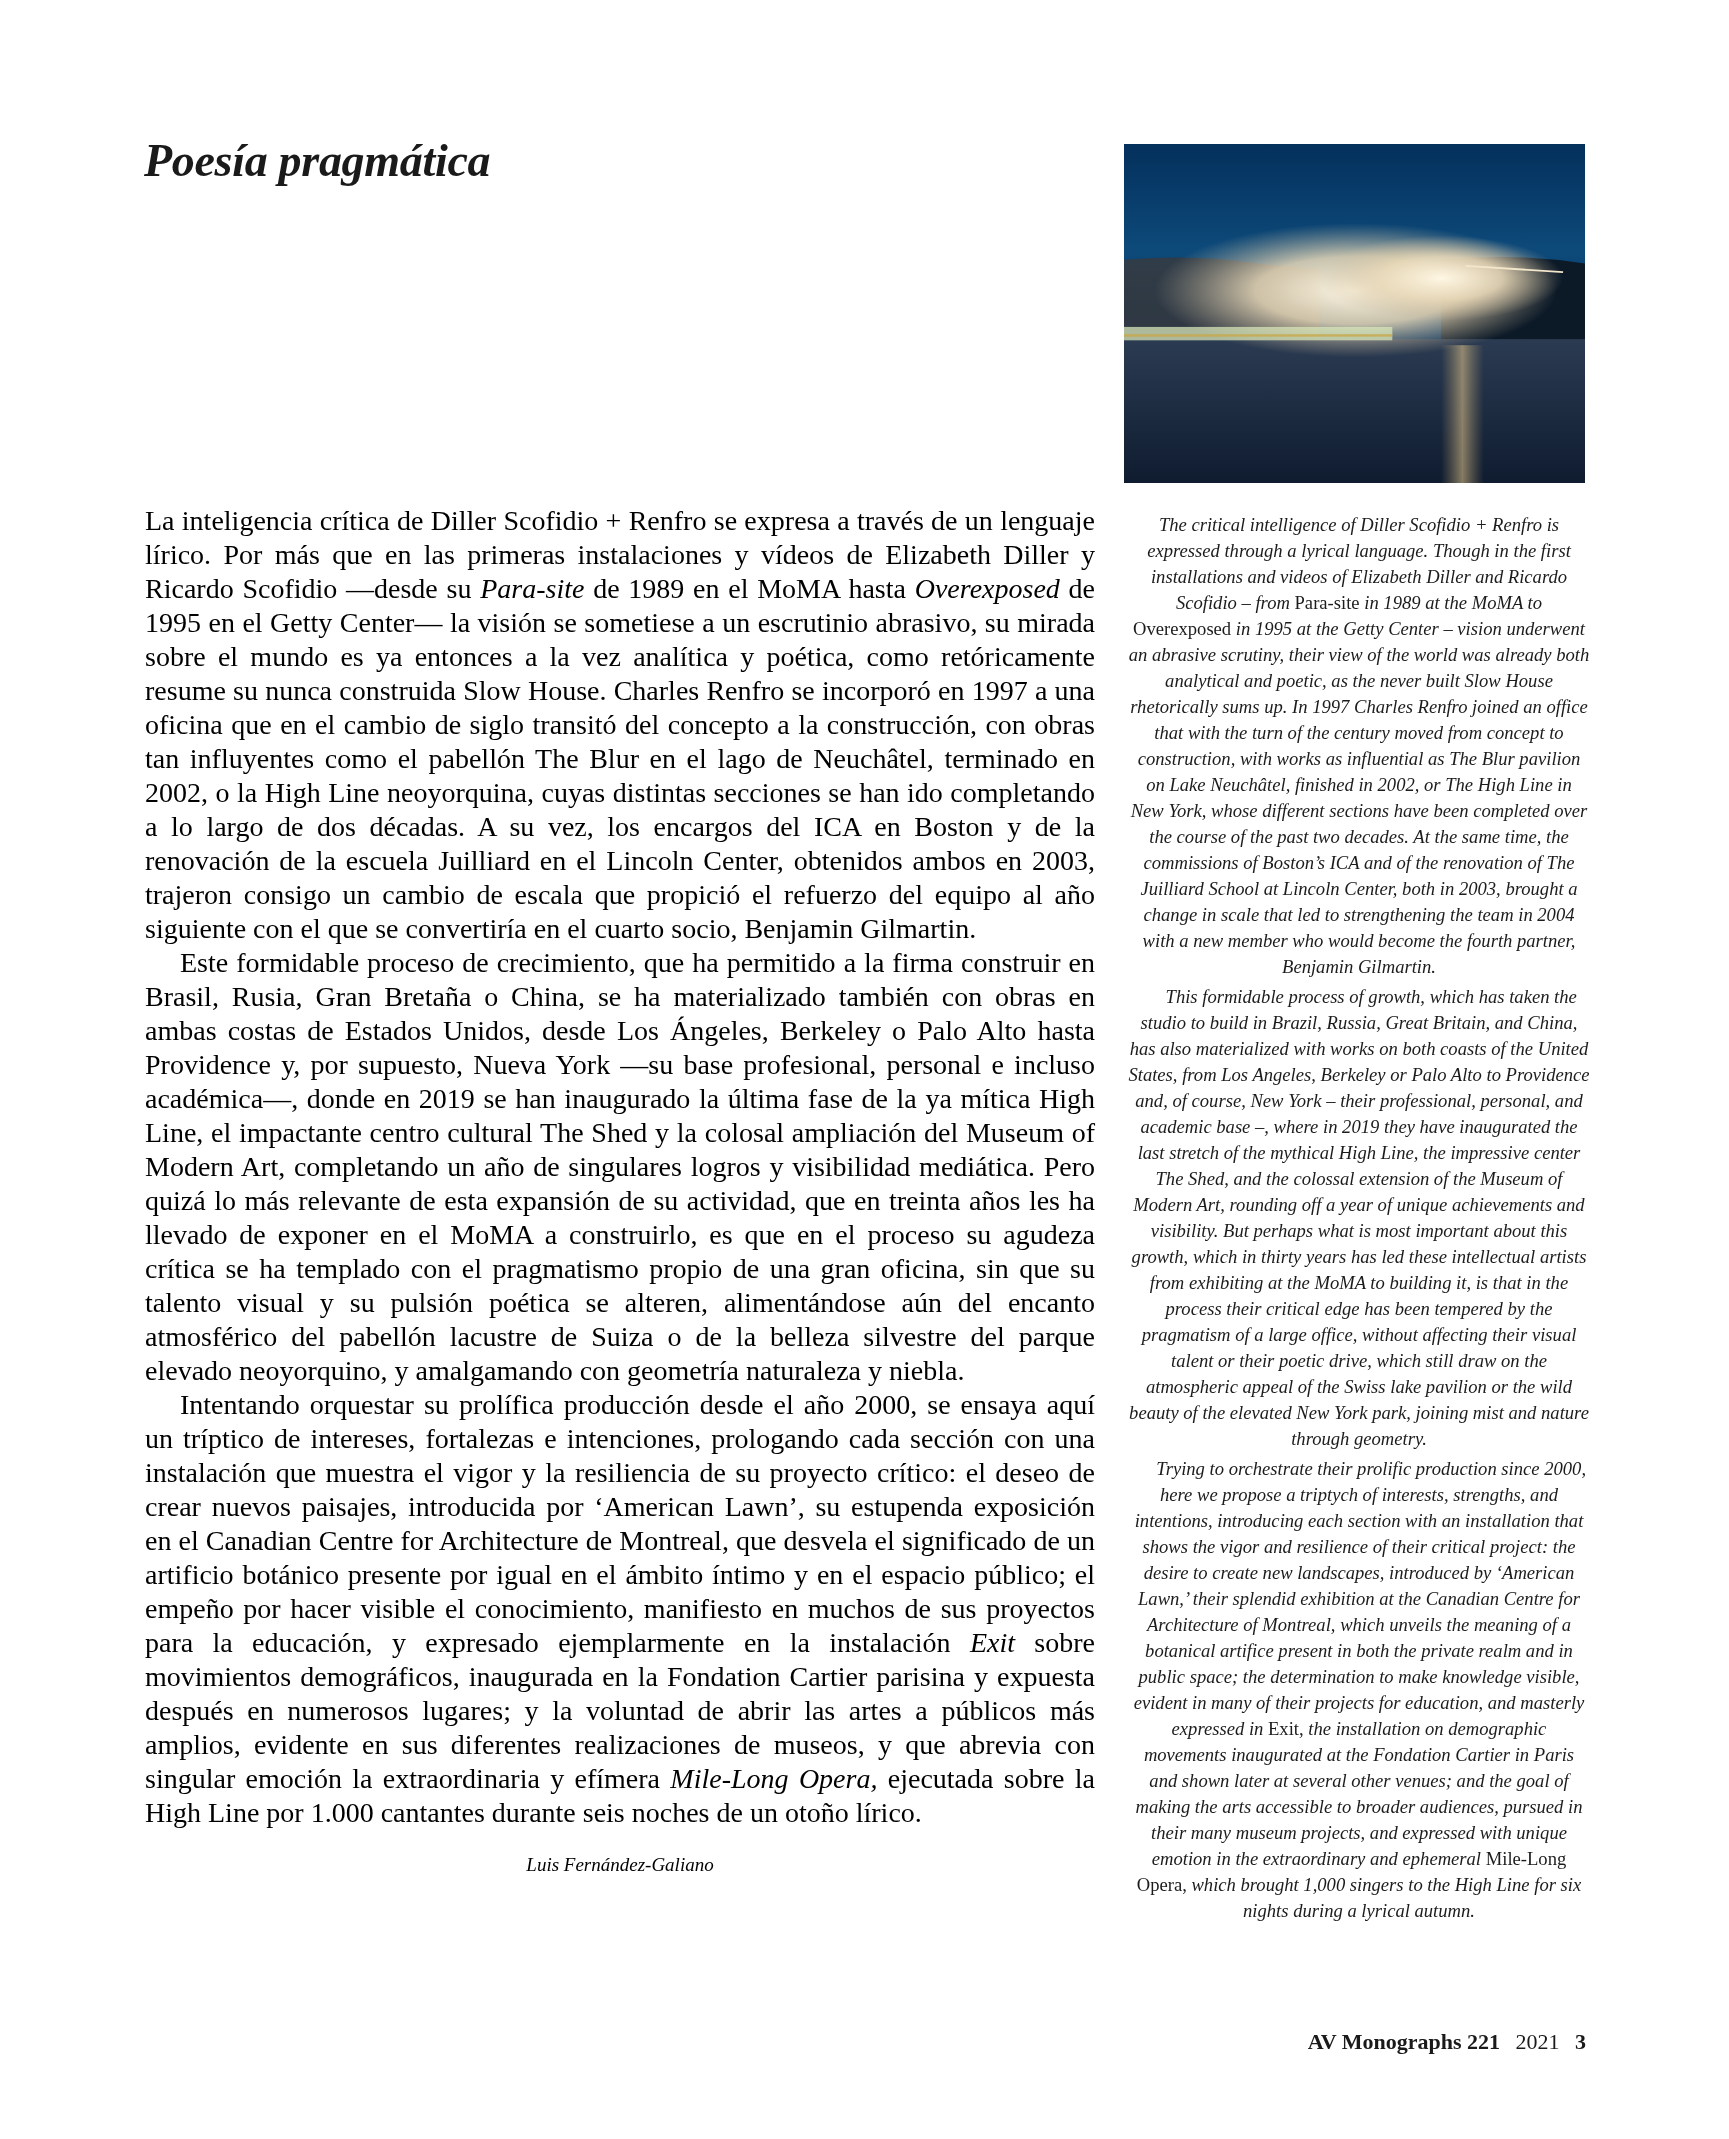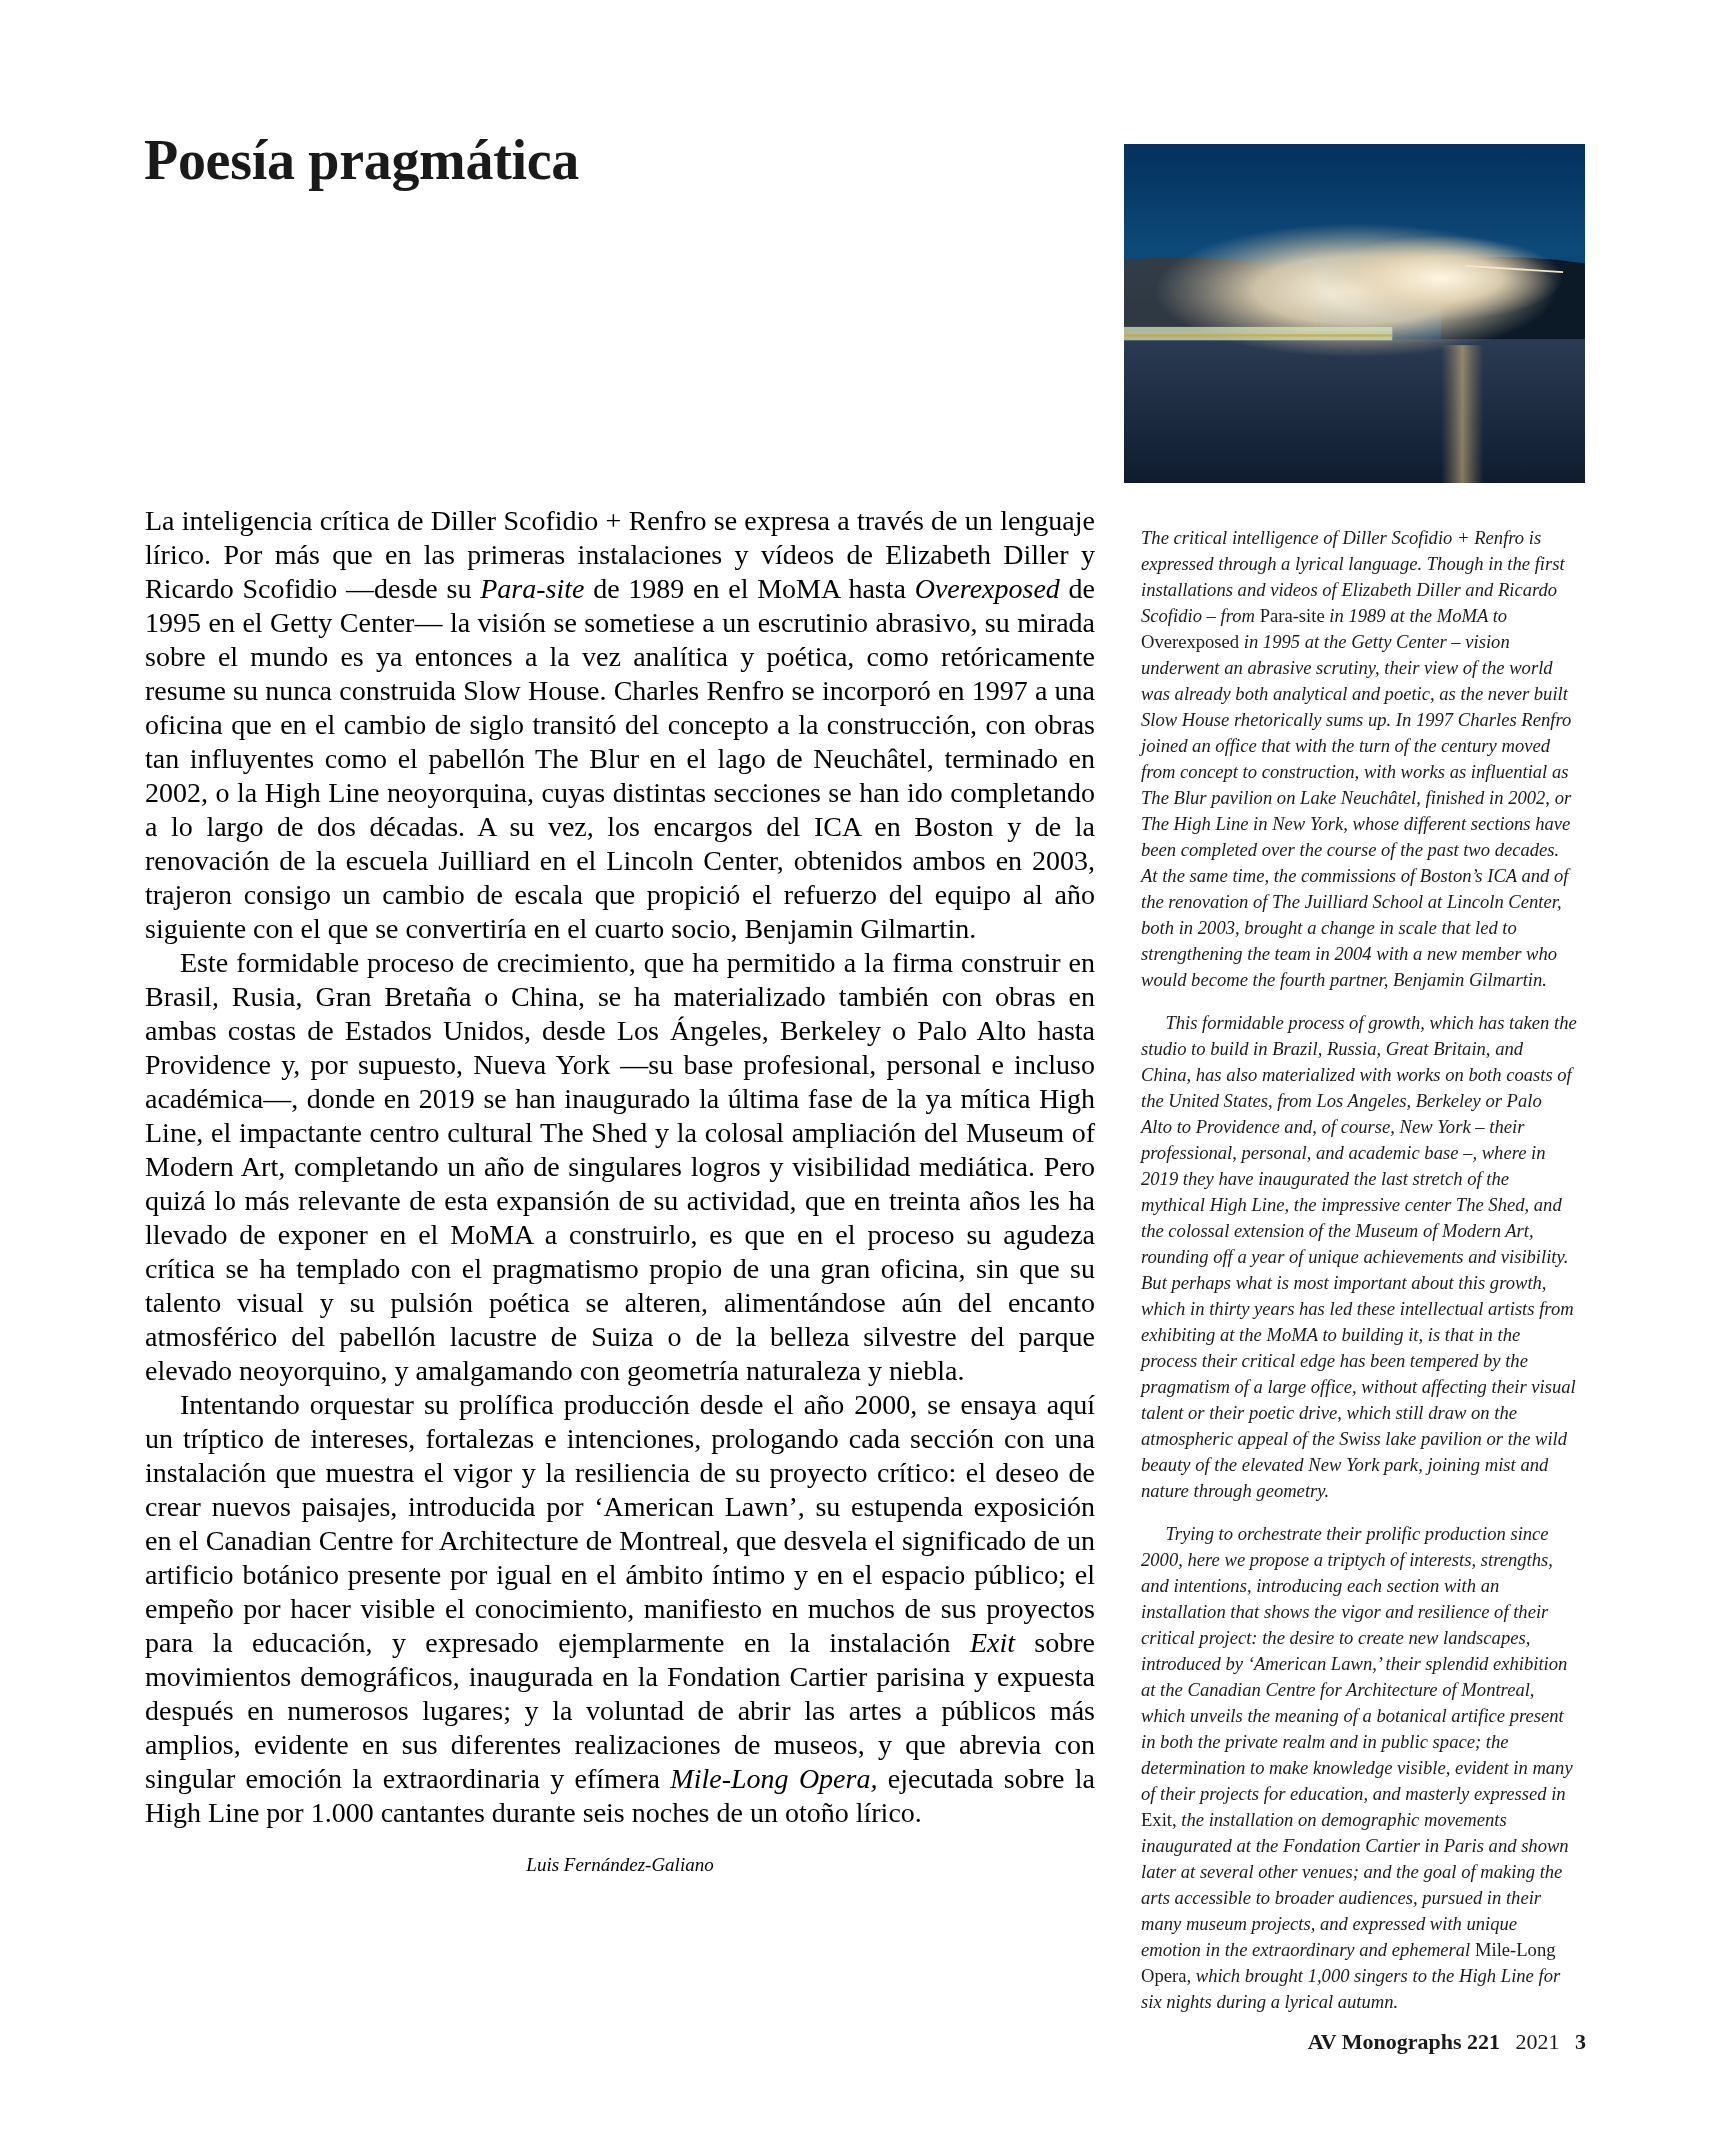--- a/index.html
+++ b/index.html
@@ -17,24 +17,25 @@
   }
   .title-block {
     position: absolute;
     left: 144px;
     top: 135px;
     width: 732px;
   }
   .title-es {
     font-family: "Liberation Serif", serif;
     font-weight: bold;
-    font-size: 56px;
+    font-size: 46px;
     line-height: 51px;
     margin: 0;
     letter-spacing: -0.3px;
+    font-style: italic;
   }
   .title-en {
     font-family: "Liberation Serif", serif;
     font-style: italic;
     font-size: 37px;
     line-height: 40px;
     margin: 0;
   }
   .photo {
     position: absolute;
@@ -77,21 +78,21 @@
     position: absolute;
     left: 1124px;
     top: 508px;
     width: 470px;
     font-family: "Liberation Serif", serif;
     font-style: italic;
     font-size: 18.6px;
     line-height: 26px;
     color: #1c1c1c;
   }
-  .col-en p { margin: 17px; }
+  .col-en p { margin: 4px; text-align: center; }
   .col-en p + p { text-indent: 24.4px; }
   .col-en .roman { font-style: normal; }
 
   .footer {
     position: absolute;
     right: 143px;
     top: 2030px;
     font-family: "Liberation Serif", serif;
     font-weight: bold;
     font-size: 22px;

